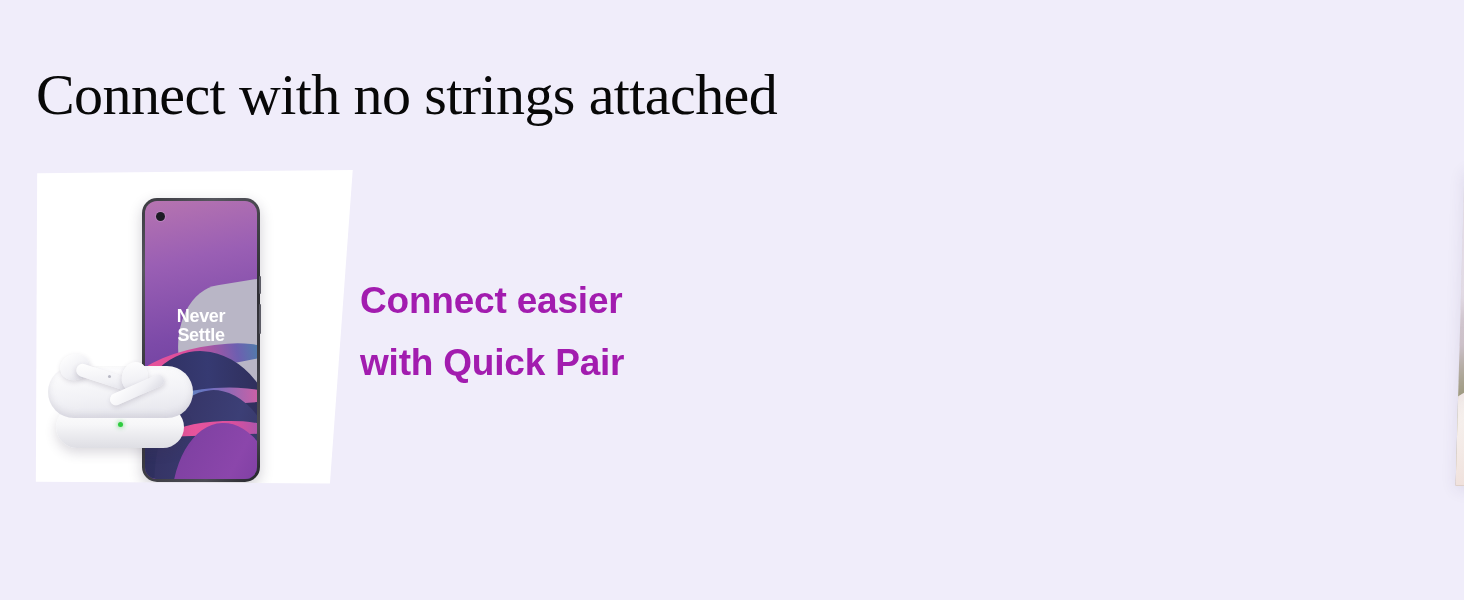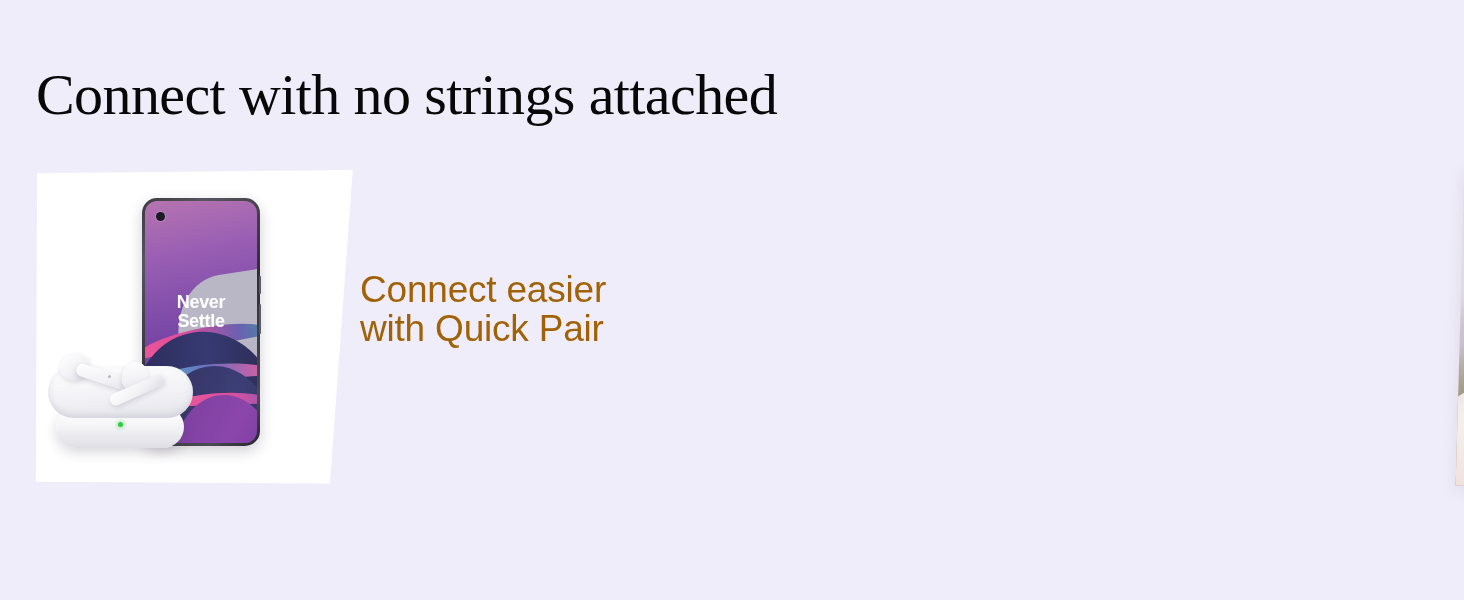--- a/index.html
+++ b/index.html
@@ -63,21 +63,21 @@
     -webkit-clip-path: polygon(2.2% 1.0%, 99.0% 0.0%, 92.0% 99.5%, 1.8% 99.0%);
     clip-path: polygon(2.2% 1.0%, 99.0% 0.0%, 92.0% 99.5%, 1.8% 99.0%);
   }
 
   
   .phone {
     position: absolute;
     left: 112px;
     top: 28px;
     width: 118px;
-    height: 248px;
+    height: 284px;
     border-radius: 15px;
     background: linear-gradient(135deg,#3a3a40 0%,#56565e 18%,#2e2e34 52%,#4b4b54 86%,#24242a 100%);
     padding: 3px;
     box-sizing: border-box;
     box-shadow: 0 5px 14px rgba(40,30,60,0.22);
   }
   .phone-screen {
     position: relative;
     width: 100%;
     height: 100%;
@@ -305,24 +305,24 @@
     height: 52%;
     border-radius: 46% 44% 0 0 / 58% 56% 0 0;
     background: linear-gradient(170deg,rgba(255,255,255,0.96) 0%,rgba(249,240,238,0.95) 40%,rgba(240,222,218,0.94) 72%,rgba(228,204,200,0.93) 100%);
     box-shadow: inset 0 6px 18px rgba(190,160,165,0.22);
   }
 
   
   .caption {
     position: absolute;
     font-size: 37px;
-    line-height: 39px;
+    line-height: 62px;
     letter-spacing: -0.2px;
-    color: #a16207;
-    font-weight: 400;
+    color: #a21caf;
+    font-weight: 700;
     white-space: pre-line;
   }
   .caption-left  { left: 360px; top: 270px; }
 </style>
 </head>
 <body>
 
 <div class="banner">
 
   <h1 class="headline">Connect with no strings attached</h1>

